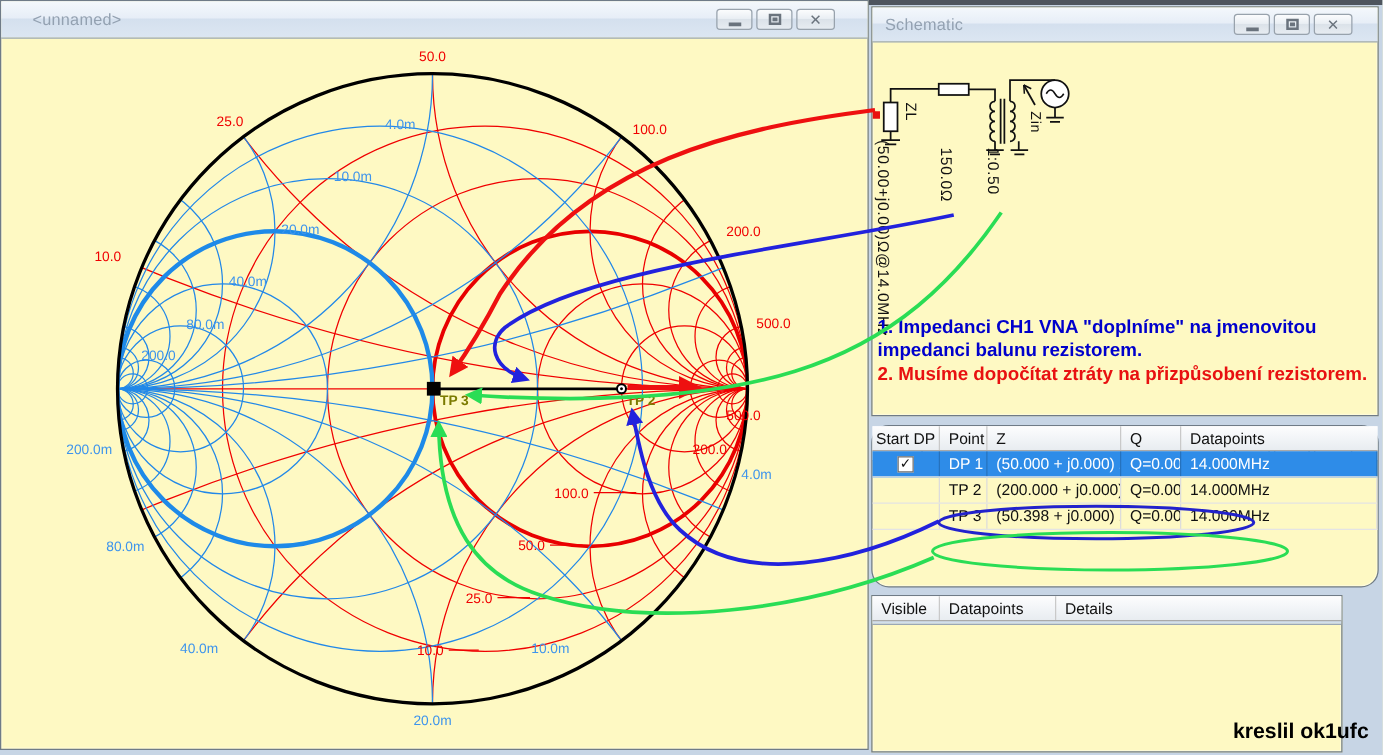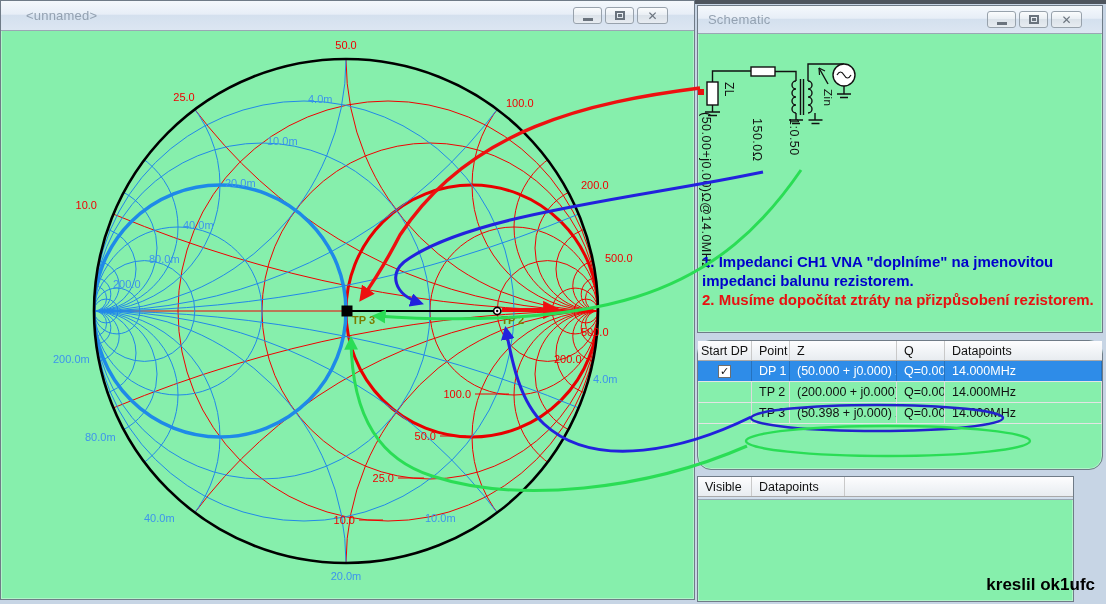--- a/index.html
+++ b/index.html
@@ -1,20 +1,20 @@
 <!DOCTYPE html>
 <html><head>
 <meta charset="utf-8">
 <style>
   * { margin:0; padding:0; box-sizing:border-box; }
   html,body { width:1106px; height:604px; overflow:hidden;
     font-family:"Liberation Sans","DejaVu Sans",sans-serif;
     background:#c7d5e5; position:relative; }
 
-  .window { position:absolute; border:1px solid #6f7b87; background:#86efac;
+  .window { position:absolute; border:1px solid #6f7b87; background:#fef9c3;
     box-shadow:0 0 0 1px rgba(255,255,255,.35) inset; }
   .titlebar { height:28px; display:flex; align-items:center;
     background:linear-gradient(#f4f8fc,#e7eef7 45%,#d4e0ee 50%,#dce6f2);
     border-bottom:1px solid #9aa7b4; padding:0 6px 0 10px; }
   .titlebar .title { font-size:13px; color:#93a1b1; letter-spacing:.2px; }
   .titlebar .title.dark { color:#1c1c1c; }
   .titlebar .spacer { flex:1; }
   .winbtn { width:29px; height:17px; margin-left:3px; border:1px solid #98a2ac;
     border-radius:3px; background:linear-gradient(#fbfcfd,#eaeff4 45%,#dbe2e9 50%,#e7ecf1);
     display:flex; align-items:center; justify-content:center; position:relative; }
@@ -304,20 +304,21 @@
 </div>
 
 <div class="window" id="circles-window">
   <div class="titlebar">
     <span class="title dark">Circles</span>
   </div>
   <div class="grid-table">
     <div class="trow thead">
       <div class="tcell cc0">Visible</div>
       <div class="tcell cc1">Datapoints</div>
+      <div class="tcell cc2">Details</div>
     </div>
   </div>
 </div>
 
 <div id="credit">kreslil ok1ufc</div>
 
 <svg id="overlay-svg" width="1106" height="604">
   <defs>
     <marker id="arrR" viewBox="0 0 10 10" refX="7" refY="5" markerWidth="4.6" markerHeight="4.6" orient="auto">
       <path d="M0,0 L10,5 L0,10 z" fill="#ee1010"></path>

